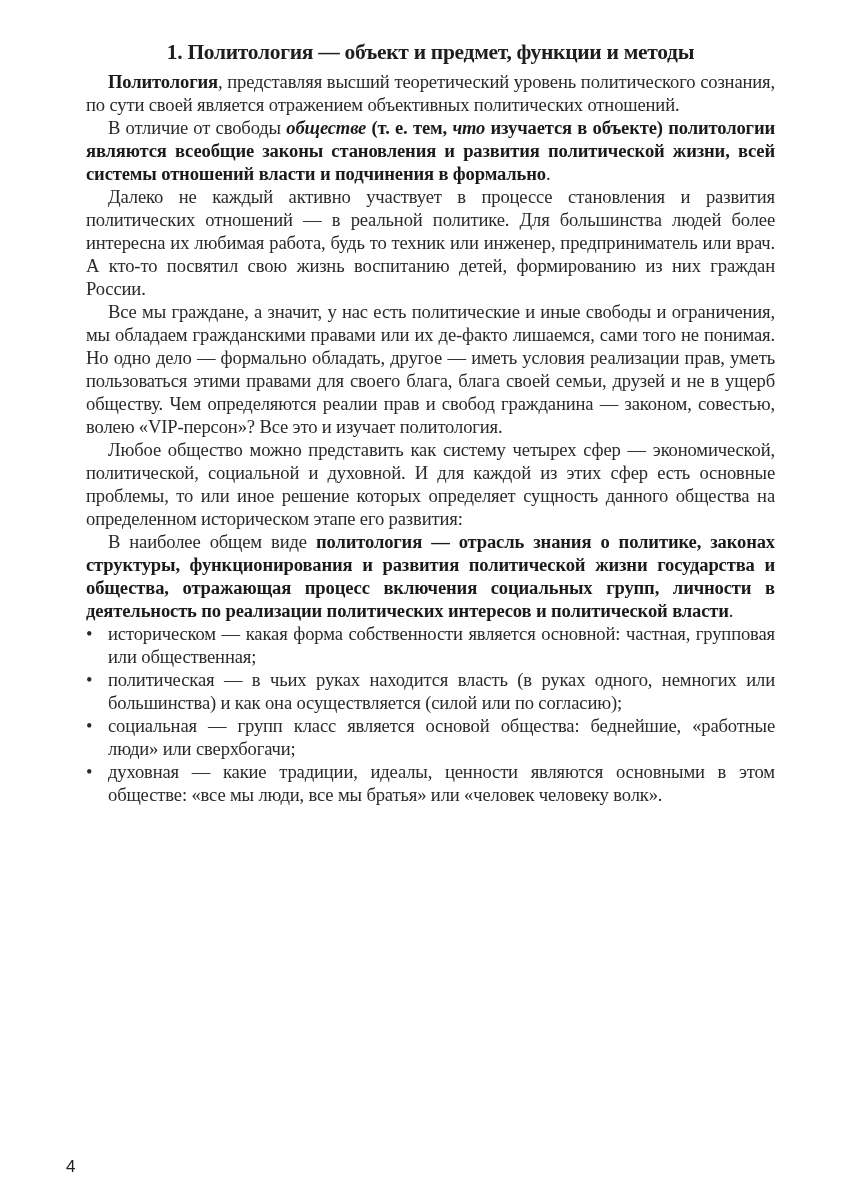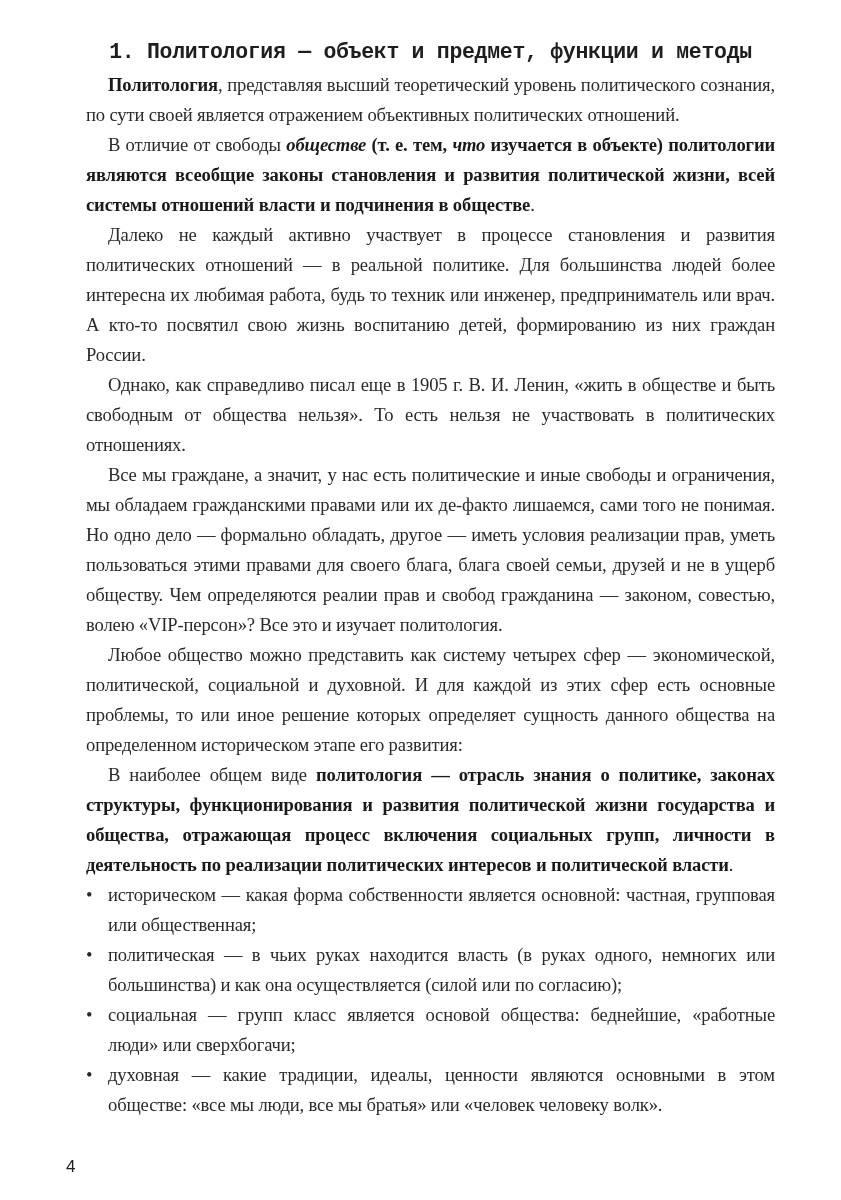--- a/index.html
+++ b/index.html
@@ -1,45 +1,44 @@
 <!DOCTYPE html>
 <html><head>
 <meta charset="utf-8">
 <style>
   html, body { margin: 0; padding: 0; background: #ffffff; }
   body { width: 841px; height: 1200px; position: relative; overflow: hidden; }
   .page { position: absolute; left: 86px; top: 38px; width: 689px; color: #2a2a2a; }
   h1 {
-    font-family: Liberation Mono, monospace; font-weight: bold; font-size: 21.5px;
+    font-family: Liberation Serif, serif; font-weight: bold; font-size: 21.5px;
     color: #1e1e1e; text-align: center; margin: 0 0 4px 0; letter-spacing: -0.3px; line-height: 28px;
   }
   p, li {
-    font-family: "Liberation Serif", serif; font-size: 18.6px; line-height: 30px;
+    font-family: "Liberation Serif", serif; font-size: 18.6px; line-height: 23px;
     text-align: justify; margin: 0; hyphens: manual; letter-spacing: -0.15px;
   }
   p { text-indent: 22px; }
   b { color: #1a1a1a; }
   ul { list-style: none; margin: 0; padding: 0; }
   li { position: relative; padding-left: 22px; }
   li .bullet { position: absolute; left: 0; top: 0; }
   .pagenum { position: absolute; left: 66px; top: 1157px; font-family: "Liberation Sans", sans-serif; font-size: 17px; color: #222; }
 </style>
 </head>
 <body>
 
 <div class="page">
   <h1>1. Политология — объект и предмет, функции и методы</h1>
 
   <p><b>Политология</b><span>, представляя высший теоретический уровень политического сознания, по сути своей является отражением объективных политических отношений.</span></p>
 
 
-  <p><span>В отличие от свободы </span><b><i>обществе</i></b><b> (т. е. тем, </b><b><i>что</i></b><b> изучается в объекте) политологии являются всеобщие законы становления и развития политической жизни, всей системы отношений власти и подчинения в обществе</b><span>.</span></p>
+  <p><span>В отличие от свободы </span><b><i>обществе</i></b><b> (т. е. тем, </b><b><i>что</i></b><b> изучается в объекте) политологии являются всеобщие законы становления и развития политической жизни, всей системы отношений власти и подчинения в формально</b><span>.</span></p>
 
   <p>Далеко не каждый активно участвует в процессе становления и развития политических отношений — в реальной политике. Для большинства людей более интересна их любимая работа, будь то техник или инженер, предприниматель или врач. А кто-то посвятил свою жизнь воспитанию детей, формированию из них граждан России.</p>
-  <p>Однако, как справедливо писал еще в 1905 г. В. И. Ленин, «жить в обществе и быть свободным от общества нельзя». То есть нельзя не участвовать в политических отношениях.</p>
   <p>Все мы граждане, а значит, у нас есть политические и иные свободы и ограничения, мы обладаем гражданскими правами или их де-факто лишаемся, сами того не понимая. Но одно дело — формально обладать, другое — иметь условия реализации прав, уметь пользоваться этими правами для своего блага, блага своей семьи, друзей и не в ущерб обществу. Чем определяются реалии прав и свобод гражданина — законом, совестью, волею «VIP-персон»? Все это и изучает политология.</p>
 
   <p>Любое общество можно представить как систему четырех сфер — экономической, политической, социальной и духовной. И для каждой из этих сфер есть основные проблемы, то или иное решение которых определяет сущность данного общества на определенном историческом этапе его развития:</p>
 
   <p><span>В наиболее общем виде </span><b>политология — отрасль знания о политике, законах структуры, функционирования и развития политической жизни государства и общества, отражающая процесс включения социальных групп, личности в деятельность по реализации политических интересов и политической власти</b><span>.</span></p>
 
   <ul>
     <li><span class="bullet">•</span><span>историческом — какая форма собственности является основной: частная, групповая или общественная;</span></li>
     <li><span class="bullet">•</span><span>политическая — в чьих руках находится власть (в руках одного, немногих или большинства) и как она осуществляется (силой или по согласию);</span></li>
     <li><span class="bullet">•</span><span>социальная — групп класс является основой общества: беднейшие, «работные люди» или сверхбогачи;</span></li>

